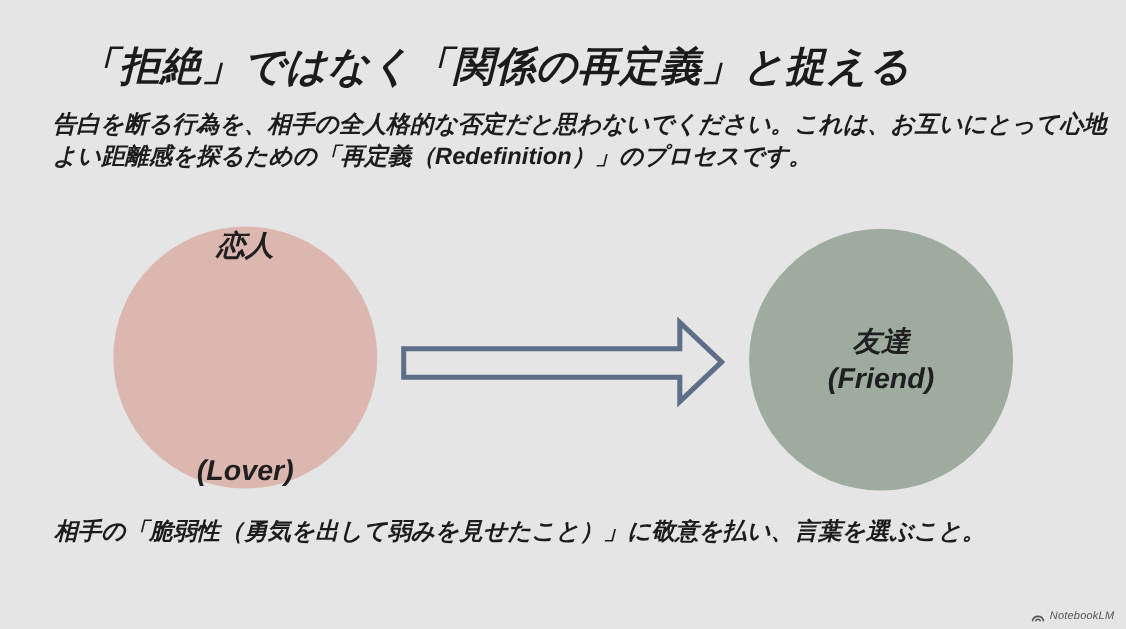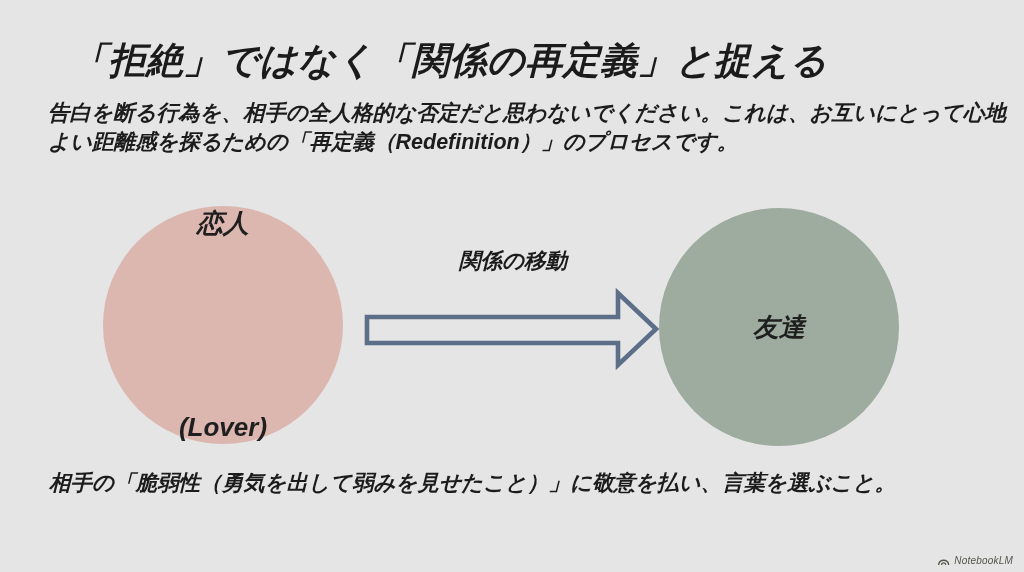--- a/index.html
+++ b/index.html
@@ -58,21 +58,21 @@
     font-weight: 700;
     font-size: 26px;
     line-height: 34px;
   }
   .circle-left {
     left: 103px;
     top: 206px;
     justify-content: space-between;
   }
   .circle-right {
-    left: 659px;
+    left: 681px;
     top: 208px;
   }
   .arrow-label {
     position: absolute;
     left: 368px;
     top: 247px;
     width: 290px;
     text-align: center;
     font-weight: 700;
     font-size: 21.5px;
@@ -118,29 +118,29 @@
     <div>告白を断る行為を、相手の全人格的な否定だと思わないでください。これは、お互いにとって心地</div>
     <div>よい距離感を探るための「再定義（Redefinition）」のプロセスです。</div>
   </div>
 
   <div class="circle circle-left" style="background-color: rgb(220, 183, 176);">
     <div>恋人</div>
     <div>(Lover)</div>
   </div>
 
   <div class="arrow-label">
-    <div>関係の移動</div>
   </div>
 
   <svg class="arrow-svg" width="300" height="86" viewBox="0 0 300 86">
     <polygon points="5,31 256,31 256,7 294,43 256,79 256,57 5,57" fill="none" stroke-width="4.6" stroke-linejoin="miter" stroke="#5c6e88"></polygon>
   </svg>
 
   <div class="circle circle-right" style="background-color: rgb(157, 172, 159);">
     <div>友達</div>
+    <div>(Friend)</div>
   </div>
 
   <div class="footer-text">
     <div>相手の「脆弱性（勇気を出して弱みを見せたこと）」に敬意を払い、言葉を選ぶこと。</div>
   </div>
 
   <div class="watermark">
     <svg width="13" height="13" viewBox="0 0 24 24">
       <path d="M3 19 A9.5 9.5 0 0 1 21.5 19" fill="none" stroke="#55544e" stroke-width="2.6" stroke-linecap="round"></path>
       <path d="M8.5 19 A4 4 0 0 1 16 19" fill="none" stroke="#55544e" stroke-width="2.6" stroke-linecap="round"></path>

